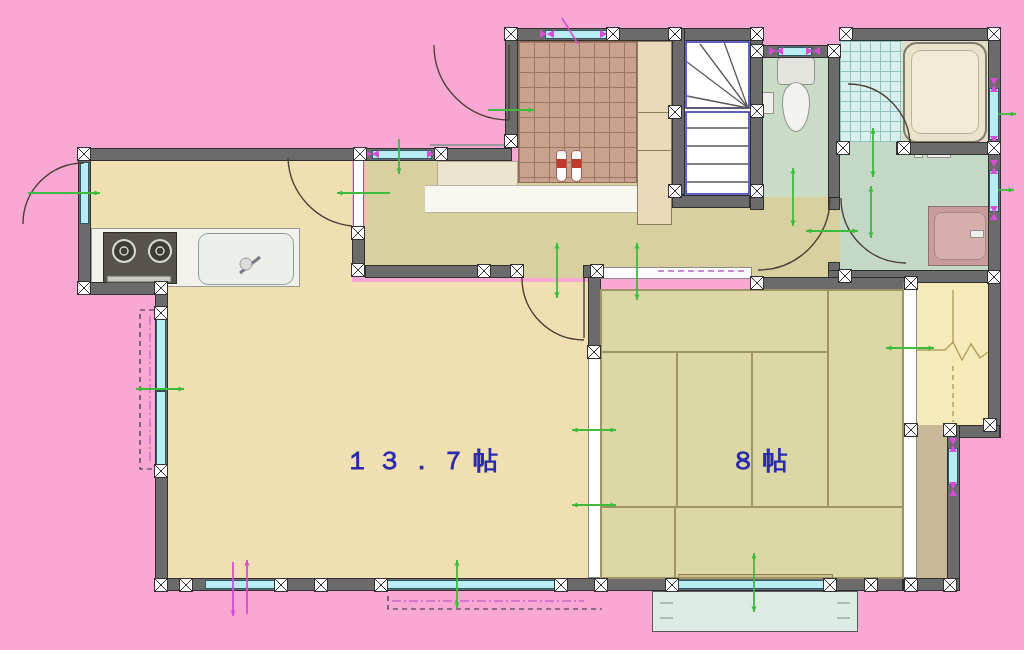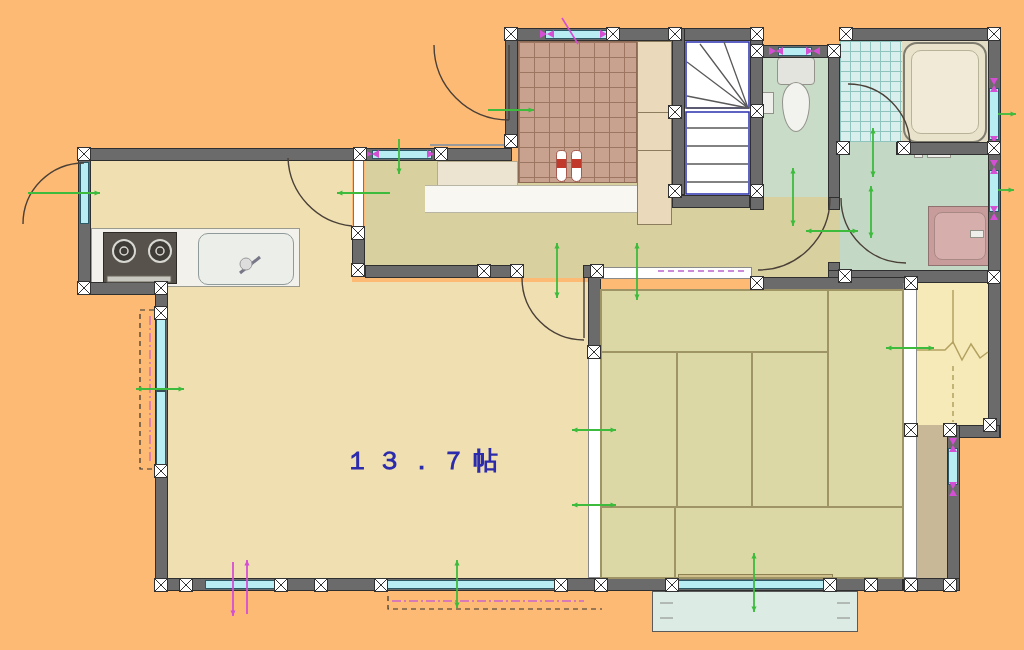--- a/index.html
+++ b/index.html
@@ -1,16 +1,16 @@
 <!DOCTYPE html>
 <html><head>
 <meta charset="utf-8">
 <style>
   html,body{margin:0;padding:0;background:#ffffff;font-family:"Liberation Sans",sans-serif;}
-  #plan{position:relative;width:1024px;height:650px;background:#fdba74;overflow:hidden;}
+  #plan{position:relative;width:1024px;height:650px;background:#f9a8d4;overflow:hidden;}
   .a{position:absolute;box-sizing:border-box;}
   .wall{background:#6b6b6b;border:1px solid #2f2f2f;}
   .win{background:#b9edf4;border:1px solid #2b5a66;}
   .track{background:#ffffff;border:1px solid #8a8a8a;}
   .floor{border:none;}
   .f-wood{background:#efdfb1;}
   .f-hall{background:#d9d0a0;}
   .f-alcove{background:#ece3d1;border:1px solid #b6ab8d;}
   .f-step{background:#f8f7f2;border-top:1px solid #b9b5a4;border-bottom:1px solid #b9b5a4;}
   .f-genkan{background-color:#c8a28e;background-image:linear-gradient(#9c7661 1px,transparent 1px),linear-gradient(90deg,#9c7661 1px,transparent 1px);background-size:15px 15px;}
@@ -318,13 +318,14 @@
       <path d="M943.5 423.5 l13 13 M956.5 423.5 l-13 13" fill="none" stroke="#333" stroke-width="1"></path>
       <rect x="904.5" y="423.5" width="13" height="13" fill="#fff" stroke="#333" stroke-width="1"></rect>
       <path d="M904.5 423.5 l13 13 M917.5 423.5 l-13 13" fill="none" stroke="#333" stroke-width="1"></path>
       <rect x="836.5" y="141.5" width="13" height="13" fill="#fff" stroke="#333" stroke-width="1"></rect>
       <path d="M836.5 141.5 l13 13 M849.5 141.5 l-13 13" fill="none" stroke="#333" stroke-width="1"></path>
       <rect x="897.5" y="141.5" width="13" height="13" fill="#fff" stroke="#333" stroke-width="1"></rect>
       <path d="M897.5 141.5 l13 13 M910.5 141.5 l-13 13" fill="none" stroke="#333" stroke-width="1"></path>
     </svg>
 
   <div class="a room-label" style="left:335px;top:444px;width:180px;">１３．７帖</div>
+  <div class="a room-label" style="left:705px;top:444px;width:115px;">８帖</div>
 </div>
 
 </body></html>

